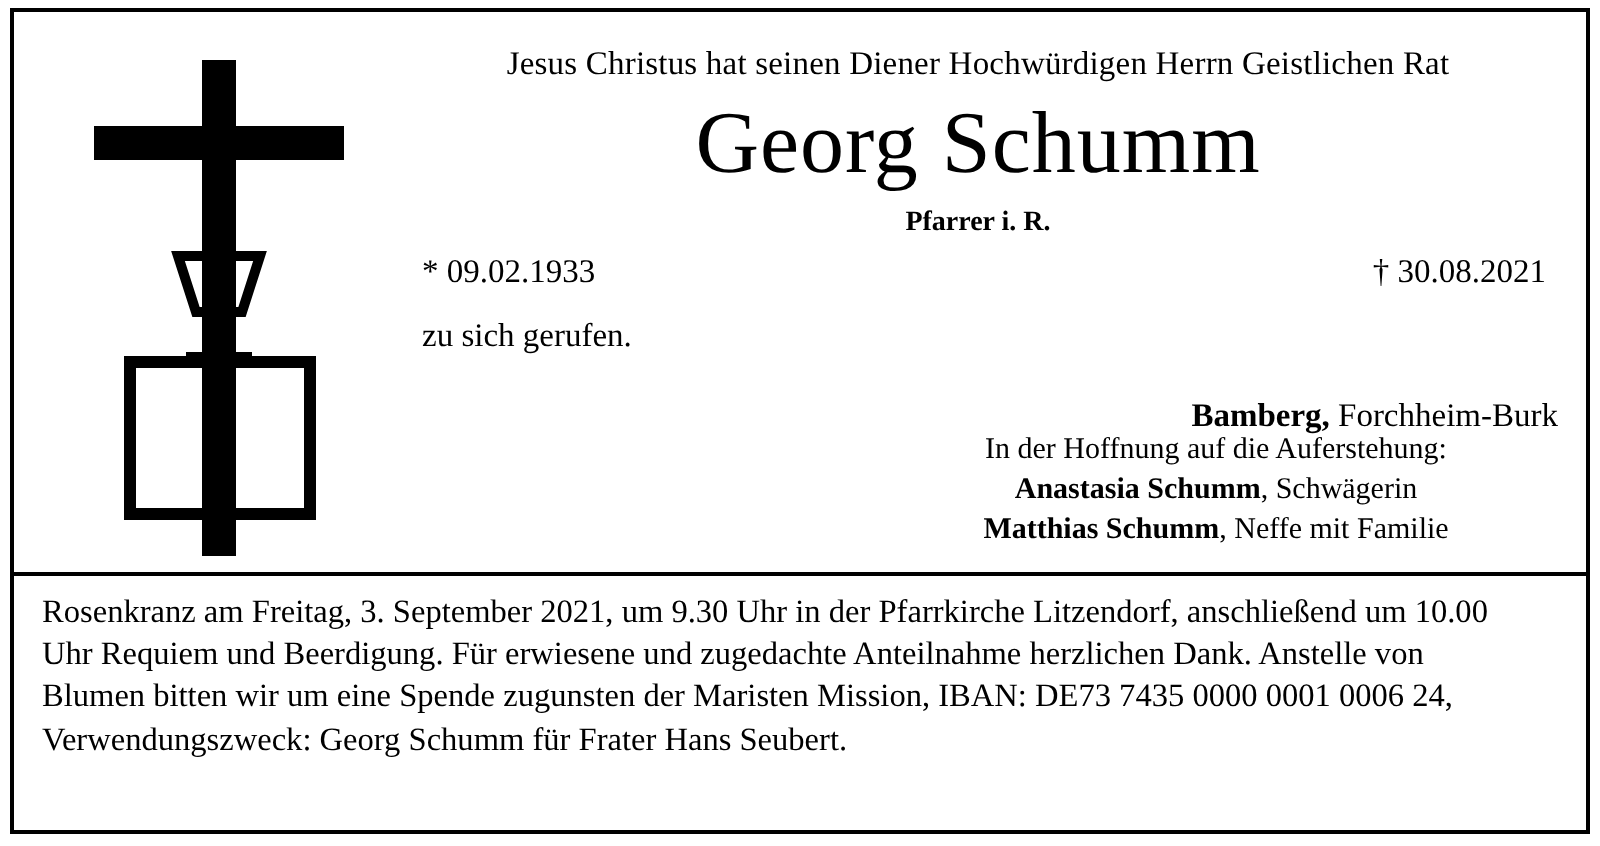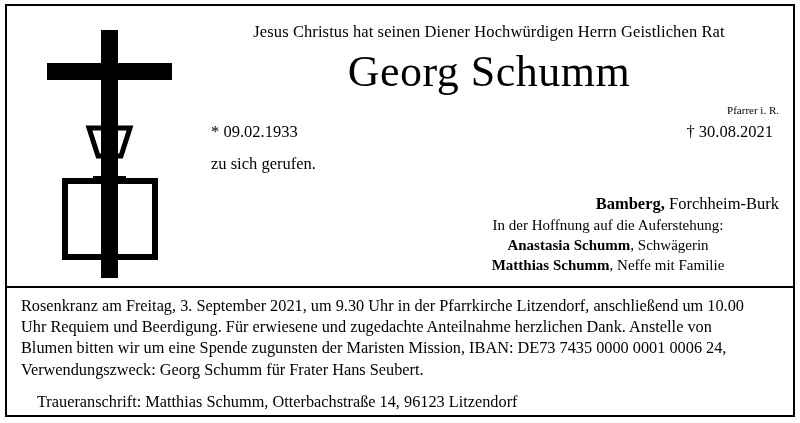--- a/index.html
+++ b/index.html
@@ -56,23 +56,23 @@
   }
   .deceased-name {
     text-align: center;
     font-size: 44px;
     font-weight: normal;
     letter-spacing: 0.5px;
     line-height: 1.08;
     margin-top: 6px;
   }
   .title-line {
-    text-align: right;
-    font-size: 11px;
-    font-weight: normal;
+    text-align: center;
+    font-size: 14px;
+    font-weight: bold;
     margin-top: 8px;
   }
   .dates-row {
     position: relative;
     height: 22px;
     margin-top: 6px;
     font-size: 16.5px;
   }
   .date-birth {
     position: absolute;
@@ -173,16 +173,15 @@
         </div>
         <div>
           <span class="bold">Matthias Schumm</span><span>, Neffe mit Familie</span>
         </div>
       </div>
     </div>
   </div>
 
   <div class="bottom-section">
     <div class="service-text">Rosenkranz am Freitag, 3. September 2021, um 9.30 Uhr in der Pfarrkirche Litzendorf, anschließend um 10.00 Uhr Requiem und Beerdigung. Für erwiesene und zugedachte Anteilnahme herzlichen Dank. Anstelle von Blumen bitten wir um eine Spende zugunsten der Maristen Mission, IBAN: DE73 7435 0000 0001 0006 24, Verwendungszweck: Georg Schumm für Frater Hans Seubert.</div>
-    <div class="contact-text">Traueranschrift: Matthias Schumm, Otterbachstraße 14, 96123 Litzendorf</div>
   </div>
 
 </div>
 
 </body></html>

